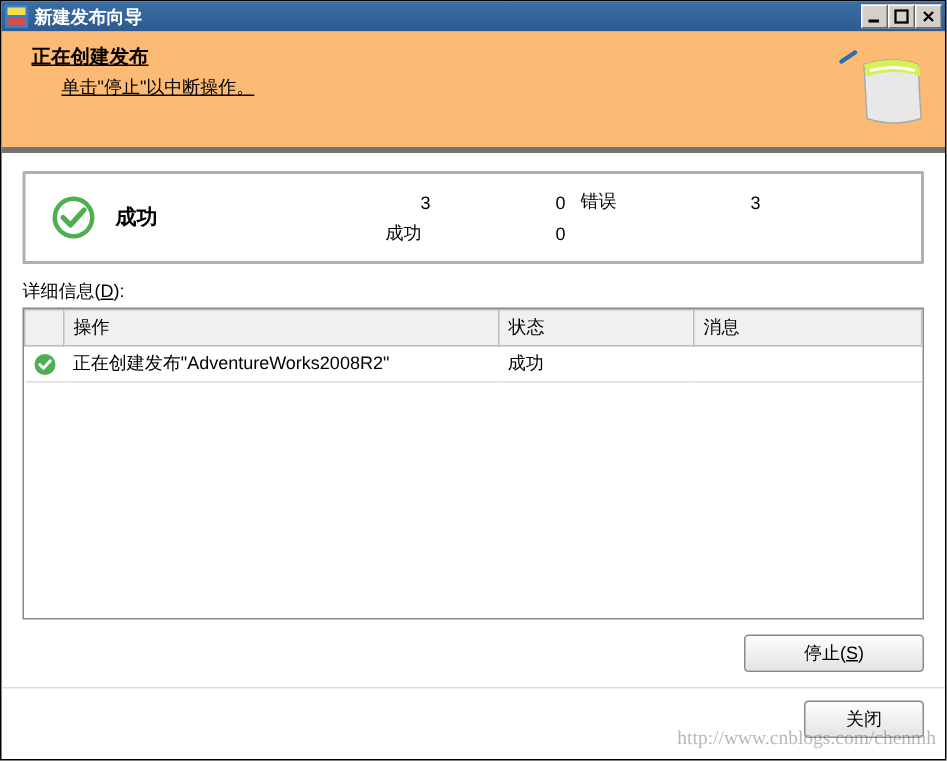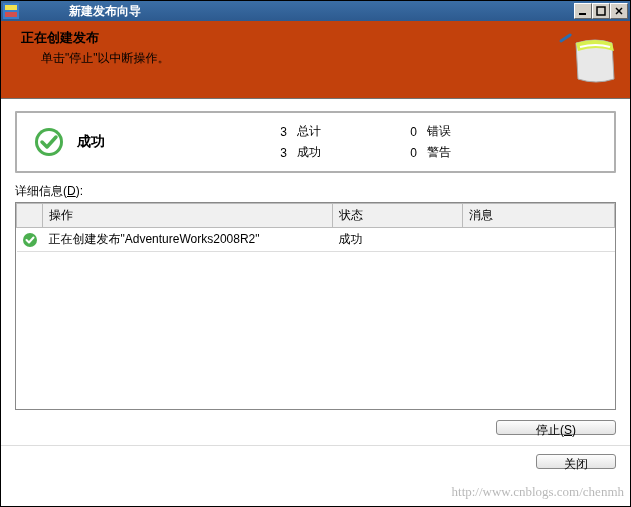--- a/index.html
+++ b/index.html
@@ -23,21 +23,20 @@
   }
   .titlebar-icon {
     width: 16px;
     height: 16px;
     margin-right: 4px;
   }
   .titlebar-title {
     flex: 1;
     font-weight: bold;
     font-size: 12px;
-    margin-left: 46px;
   }
   .win-controls {
     display: flex;
     gap: 0;
   }
   .win-btn {
     width: 18px;
     height: 16px;
     background: #d4d0c8;
     border: 1px solid #fff;
@@ -47,22 +46,23 @@
     align-items: center;
     justify-content: center;
     font-size: 10px;
     font-family: "Segoe UI", Tahoma, sans-serif;
     color: #000;
     cursor: pointer;
   }
   .header-section {
     display: flex;
     padding: 8px 14px 6px 20px;
-    border-bottom: 1px solid #737373;
-    background: #c2410c;
+    border-bottom: 4px solid #737373;
+    background: #fdba74;
+    text-decoration: underline;
   }
   .header-text {
     flex: 1;
   }
   .header-title {
     font-weight: bold;
     font-size: 13px;
     margin-bottom: 3px;
   }
   .header-sub {
@@ -145,21 +145,21 @@
     vertical-align: middle;
   }
   .button-row {
     display: flex;
     justify-content: flex-end;
     gap: 16px;
     padding: 10px 14px;
   }
   .button-row button, .footer button {
     width: 120px;
-    height: 15px;
+    height: 25px;
     font-size: 12px;
     background: linear-gradient(to bottom, #fdfdfd, #e4e4e4);
     border: 1px solid #888;
     border-radius: 3px;
     cursor: pointer;
     font-family: inherit;
   }
   .footer {
     display: flex;
     justify-content: flex-end;
@@ -233,27 +233,25 @@
 <div class="inner-panel">
   <div class="summary-box">
     <svg class="success-icon-big" viewBox="0 0 32 32">
       <circle cx="16" cy="16" r="14" fill="#4caf50"></circle>
       <circle cx="16" cy="16" r="11" fill="#fff"></circle>
       <path d="M9 16 L14 21 L23 11" stroke="#4caf50" stroke-width="3.5" fill="none" stroke-linecap="round" stroke-linejoin="round"></path>
     </svg>
     <div class="success-label">成功</div>
     <div class="stats-grid">
       <span class="num">3</span>
-      <span>总计</span>
       <span class="num">0</span>
       <span>错误</span>
       <span class="num">3</span>
       <span>成功</span>
       <span class="num">0</span>
-      <span>警告</span>
     </div>
   </div>
 </div>
 
 <div class="detail-label">
   <span>详细信息(</span><span class="underline">D</span><span>):</span>
 </div>
 
 <div class="table-wrap">
   <table class="ops">

